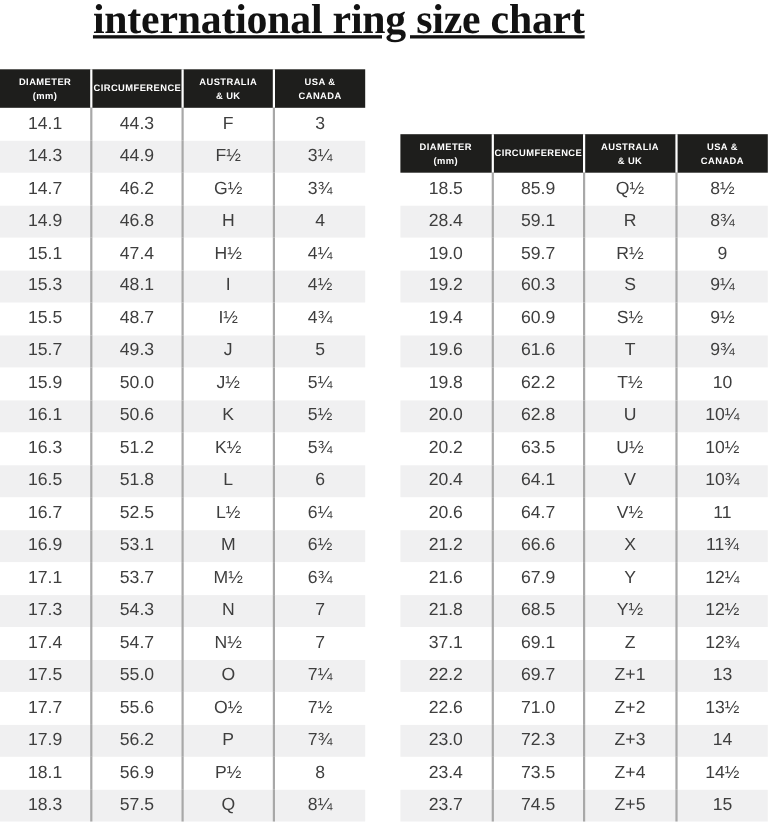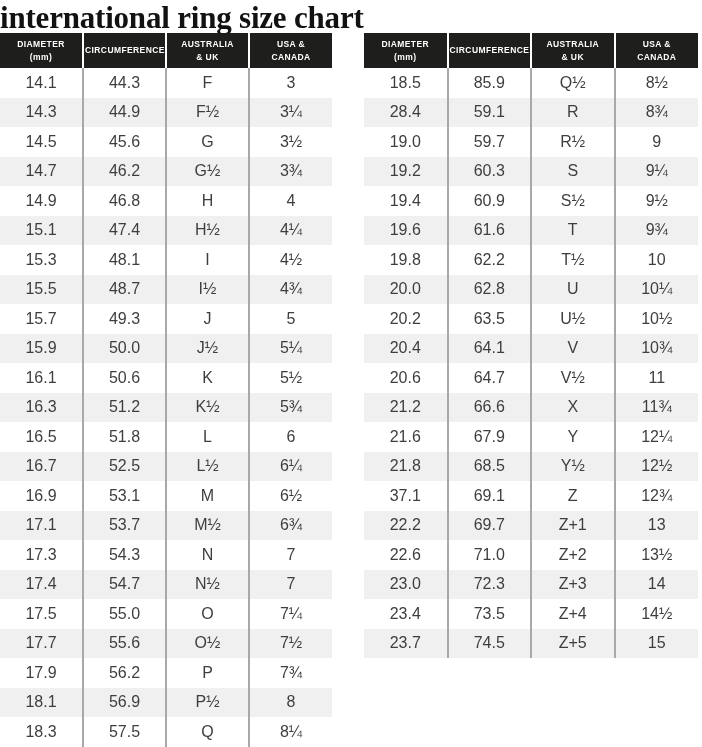--- a/index.html
+++ b/index.html
@@ -15,31 +15,33 @@
   }
   .page {
     width: 702px;
     height: 747px;
     background: #ffffff;
   }
   .title {
     margin: 0;
     height: 30px;
     padding: 3px 86px 0 0;
+    text-align: center;
     font-family: "Liberation Serif", "DejaVu Serif", serif;
     font-weight: 900;
-    font-size: 31px;
+    font-size: 38px;
     line-height: 30px;
     letter-spacing: -0.2px;
     color: #121212;
     white-space: nowrap;
+    text-decoration: underline;
   }
   .tables {
     display: flex;
-    align-items: flex-start;
+    align-items: flex-end;
     height: 714px;
     width: 702px;
   }
   .panel-left  { width: 332px; }
   .panel-right { width: 334px; }
   .right-margin { width: 4px; }
   .divider {
     width: 32px;
     position: relative;
   }
@@ -116,26 +118,20 @@
               <td>F</td>
               <td>3</td>
             </tr>
             <tr>
               <td>14.3</td>
               <td>44.9</td>
               <td>F½</td>
               <td>3¼</td>
             </tr>
             <tr>
-              <td>14.5</td>
-              <td>45.6</td>
-              <td>G</td>
-              <td>3½</td>
-            </tr>
-            <tr>
               <td>14.7</td>
               <td>46.2</td>
               <td>G½</td>
               <td>3¾</td>
             </tr>
             <tr>
               <td>14.9</td>
               <td>46.8</td>
               <td>H</td>
               <td>4</td>

